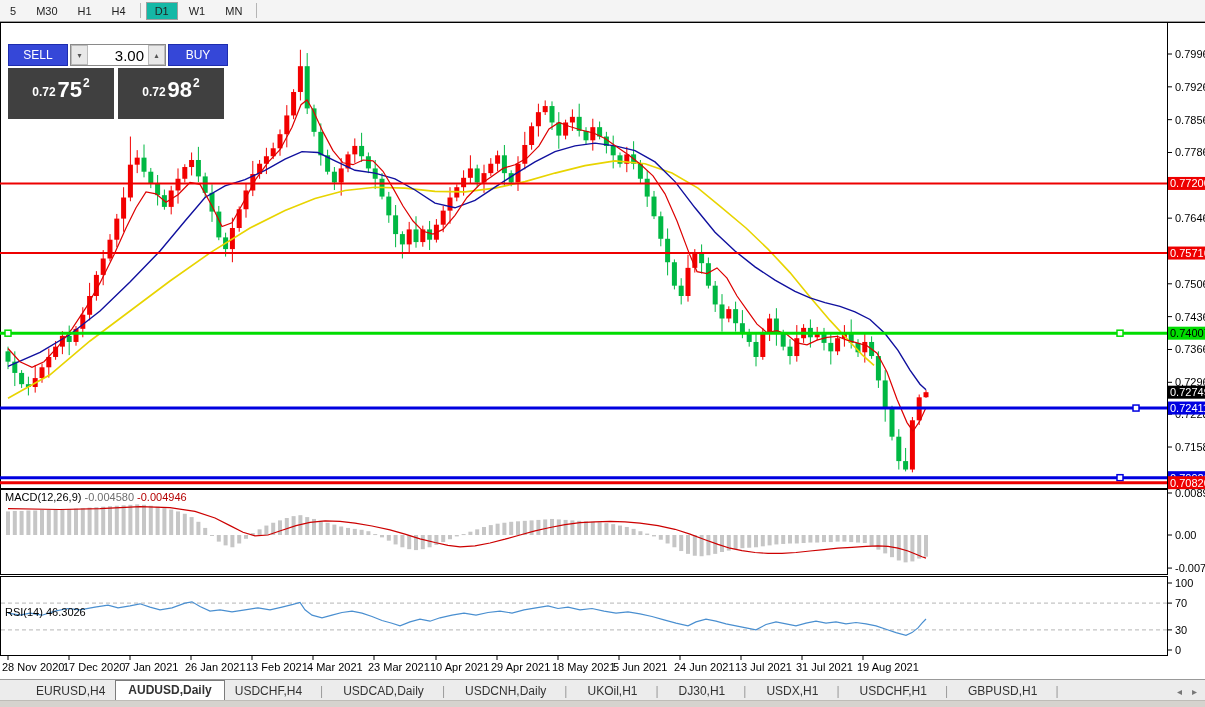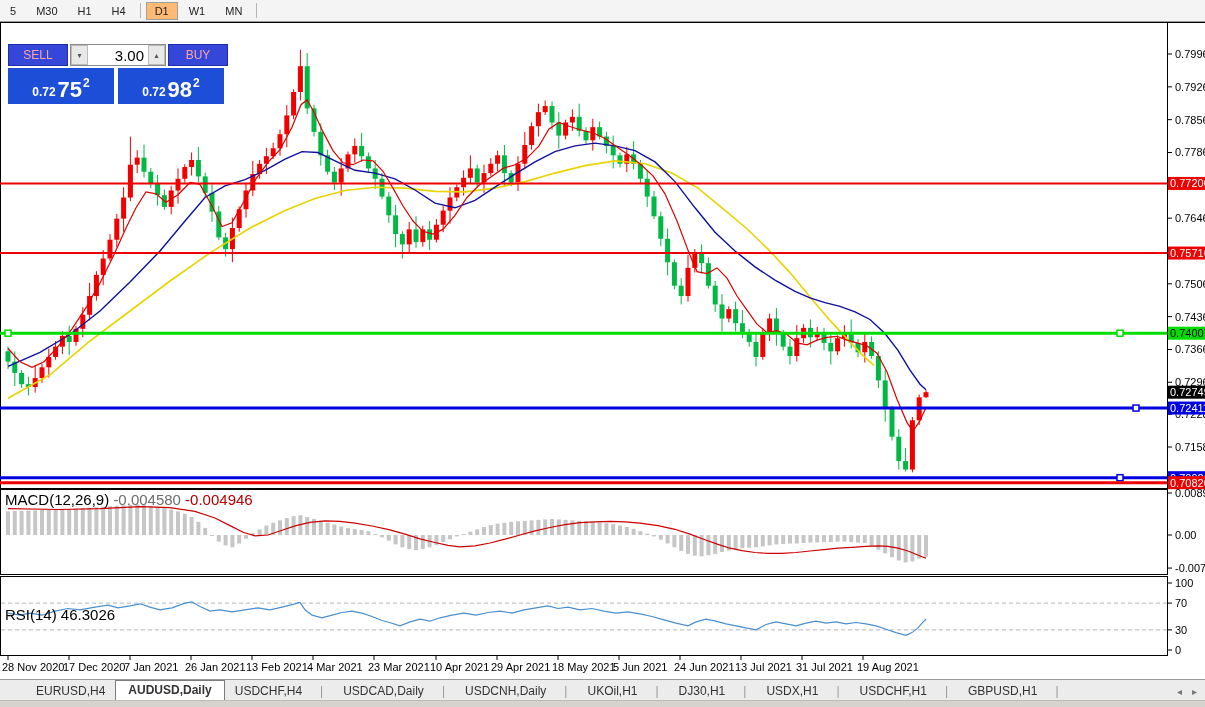--- a/index.html
+++ b/index.html
@@ -1,40 +1,40 @@
 <!DOCTYPE html>
 <html><head>
 <meta charset="utf-8">
 <style>
   html,body{margin:0;padding:0;background:#fff;font-family:"Liberation Sans",sans-serif;}
   #app{position:relative;width:1205px;height:707px;overflow:hidden;background:#fff;}
   
   #tf-bar{position:absolute;left:0;top:0;width:1205px;height:21px;background:#f4f4f4;
           border-bottom:1px solid #9a9a9a;display:flex;align-items:center;font-size:11px;color:#222;}
   .tf-btn{padding:2px 8px;margin:0 1px;cursor:default;border:1px solid transparent;}
-  .tf-btn.active{background:#fdba74;border:1px solid #a0a0a0;}
+  .tf-btn.active{background:#14b8a6;border:1px solid #a0a0a0;}
   .tf-sep{width:1px;height:15px;background:#b5b5b5;margin:0 4px;}
   
   #chart-title{position:absolute;left:12px;top:27px;font-size:12px;color:#000;z-index:5;}
   #chart-title .tri{font-size:9px;margin-right:5px;}
   
   #trade{position:absolute;left:8px;top:44px;z-index:6;width:220px;}
   #trade .row1{display:flex;height:22px;}
-  .tbtn{background:#3547d8;color:#fca5a5;font-size:12px;display:flex;align-items:center;justify-content:center;width:58px;border:1px solid #1d2cae;}
+  .tbtn{background:#3547d8;color:#ffffff;font-size:12px;display:flex;align-items:center;justify-content:center;width:58px;border:1px solid #1d2cae;}
   #vol-wrap{flex:1;display:flex;margin:0 2px;border:1px solid #8a8a8a;background:#fff;}
   #vol-wrap .sp{width:15px;background:#e8e8e8;border:1px solid #bbb;font-size:8px;color:#555;display:flex;align-items:center;justify-content:center;}
   #vol-input{flex:1;border:0;outline:none;text-align:right;font-size:15px;padding-right:4px;width:40px;font-family:"Liberation Sans",sans-serif;}
   #trade .row2{display:flex;margin-top:2px;}
-  .pricebox{background:#1d4ed8;color:#fff;width:106px;height:34px;display:flex;align-items:flex-end;justify-content:center;padding-bottom:2px;}
+  .pricebox{background:#404040;color:#fff;width:106px;height:34px;display:flex;align-items:flex-end;justify-content:center;padding-bottom:17px;}
   .pricebox:first-child{margin-right:4px;}
   .pricebox .small{font-size:12px;font-weight:bold;margin:0 2px 3px 0;}
   .pricebox .big{font-size:22px;font-weight:bold;line-height:24px;}
   .pricebox .sup{font-size:12px;font-weight:bold;margin:0 0 12px 1px;}
   
-  .ind-label{position:absolute;font-size:15px;color:#000;z-index:4;background:transparent;}
+  .ind-label{position:absolute;font-size:11px;color:#000;z-index:4;background:transparent;}
   .ind-label .v-main{color:#6e6e6e;} .ind-label .v-sig{color:#b40000;}
   
   #tabbar{position:absolute;left:0;top:679px;width:1205px;height:21px;background:#ececec;
           border-top:1px solid #999;display:flex;align-items:flex-end;font-size:12px;color:#333;}
   #tabbar .pad{width:26px;}
   .tab{padding:2px 10px 3px 10px;display:flex;align-items:center;cursor:default;margin-top:32px;}
   .tab .sep{color:#999;margin-left:18px;}
   .tab.active{background:#fff;border:1px solid #7c7c7c;border-bottom:none;font-weight:bold;padding:2px 12px 4px 12px;}
   #tab-scroll{margin-left:auto;margin-right:8px;display:flex;gap:10px;color:#777;font-size:10px;align-items:center;padding-bottom:4px;}
   

